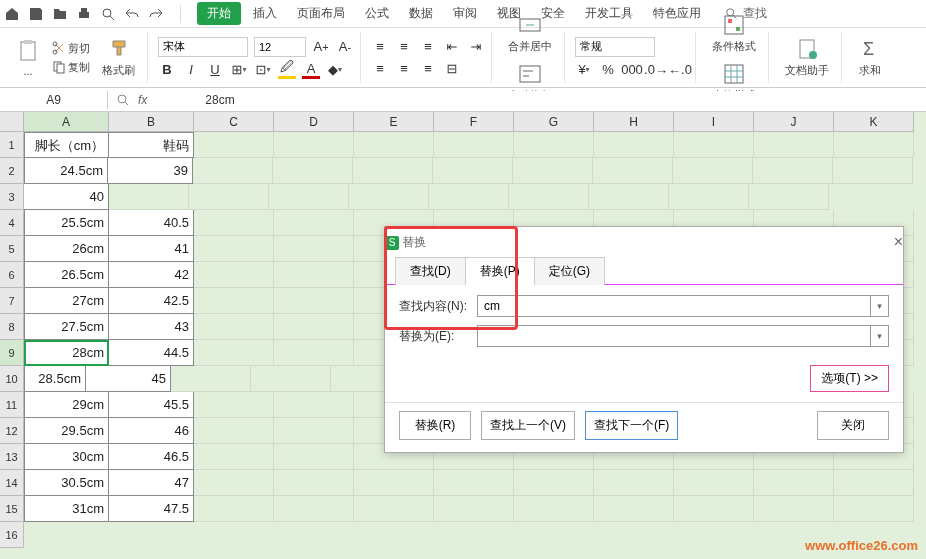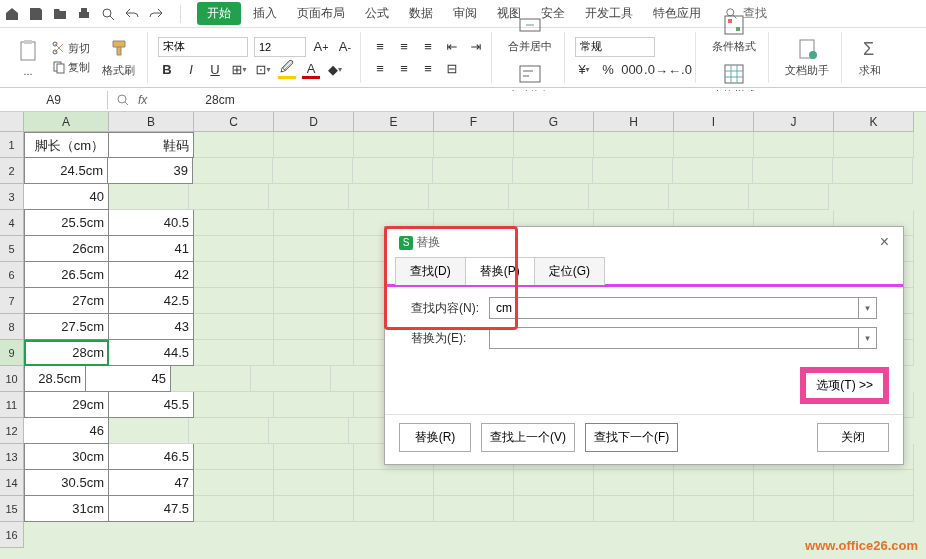--- a/index.html
+++ b/index.html
@@ -51,32 +51,32 @@
     .cell.data { background: #fff; border-right: 1px solid #888; border-bottom: 1px solid #888; text-align: right; }
     .cell.data.first-col { border-left: 1px solid #888; }
     .cell.data.first-row { border-top: 1px solid #888; }
     .cell.selected { outline: 2px solid #22a04c; outline-offset: -2px; position: relative; z-index: 2; }
     .col-A { width: 85px; }
     .col-B { width: 85px; }
     .col-other { width: 80px; }
     
     
     .dialog { position: absolute; left: 384px; top: 226px; width: 520px; background: #fff; border: 1px solid #aaa; box-shadow: 0 2px 8px rgba(0,0,0,0.2); z-index: 100; }
-    .dialog-title { display: flex; justify-content: space-between; align-items: center; padding: 6px 14px; font-size: 12px; color: #666; }
+    .dialog-title { display: flex; justify-content: space-between; align-items: center; padding: 6px 0; font-size: 12px; color: #666; }
     .dialog-close { cursor: pointer; color: #666; font-size: 16px; }
     .dialog-tabs { display: flex; padding: 0 10px; font-size: 12px; }
     .dtab { padding: 5px 14px; border: 1px solid #ccc; border-bottom: none; cursor: pointer; background: #f5f5f5; margin-right: -1px; }
     .dtab.active { background: #fff; border-top: 1px solid #ccc; position: relative; z-index: 2; }
-    .dialog-body { padding: 10px 26px 6px; border-top: 3px solid #d946ef; margin-top: -1px; }
+    .dialog-body { padding: 10px 14px 6px; border-top: 1px solid #d946ef; margin-top: -1px; }
     .form-row { display: flex; align-items: center; margin-bottom: 8px; font-size: 12px; }
     .form-label { width: 78px; text-align: left; color: #333; }
     .form-input { flex: 1; border: 1px solid #999; padding: 3px 6px; font-size: 12px; height: 22px; }
     .form-dd { width: 18px; text-align: center; color: #666; border: 1px solid #999; border-left: none; height: 22px; line-height: 20px; font-size: 9px; cursor: pointer; }
     .dialog-options { text-align: right; padding: 4px 14px 10px; }
-    .opt-btn { border: 6px solid #ec4899; background: #fff; padding: 4px 10px; font-size: 12px; cursor: pointer; }
+    .opt-btn { border: 1px solid #ec4899; background: #fff; padding: 4px 10px; font-size: 12px; cursor: pointer; }
     .dialog-buttons { display: flex; gap: 10px; padding: 8px 14px 12px; justify-content: flex-start; border-top: 1px solid #e0e0e0; }
     .dbtn { border: 1px solid #aaa; background: #fff; padding: 5px 8px; font-size: 12px; cursor: pointer; min-width: 72px; }
     .dbtn.primary { border: 1px solid #4a8fd8; }
     .red-highlight { position: absolute; border: 3px solid #e83c3c; border-radius: 4px; pointer-events: none; z-index: 101; }
     .hl1 { left: 384px; top: 226px; width: 134px; height: 104px; }
     
     
     .watermark { position: absolute; right: 8px; bottom: 6px; text-align: right; font-weight: bold; z-index: 200; }
     .wm-line1 { font-size: 20px; }
     .wm-o { color: #e8702a; }
@@ -449,20 +449,21 @@
         <div class="cell col-other" style="width: 80px;"></div>
         <div class="cell col-other" style="width: 80px;"></div>
         <div class="cell col-other" style="width: 80px;"></div>
         <div class="cell col-other" style="width: 80px;"></div>
         <div class="cell col-other" style="width: 80px;"></div>
         <div class="cell col-other" style="width: 80px;"></div>
         <div class="cell col-other" style="width: 80px;"></div>
         <div class="cell col-other" style="width: 80px;"></div>
       </div>
       <div class="cell-row">
+        <div class="cell data col-A first-col" style="width: 85px;">29.5cm</div>
         <div class="cell data col-B" style="width: 85px;">46</div>
         <div class="cell col-other" style="width: 80px;"></div>
         <div class="cell col-other" style="width: 80px;"></div>
         <div class="cell col-other" style="width: 80px;"></div>
         <div class="cell col-other" style="width: 80px;"></div>
         <div class="cell col-other" style="width: 80px;"></div>
         <div class="cell col-other" style="width: 80px;"></div>
         <div class="cell col-other" style="width: 80px;"></div>
         <div class="cell col-other" style="width: 80px;"></div>
         <div class="cell col-other" style="width: 80px;"></div>

